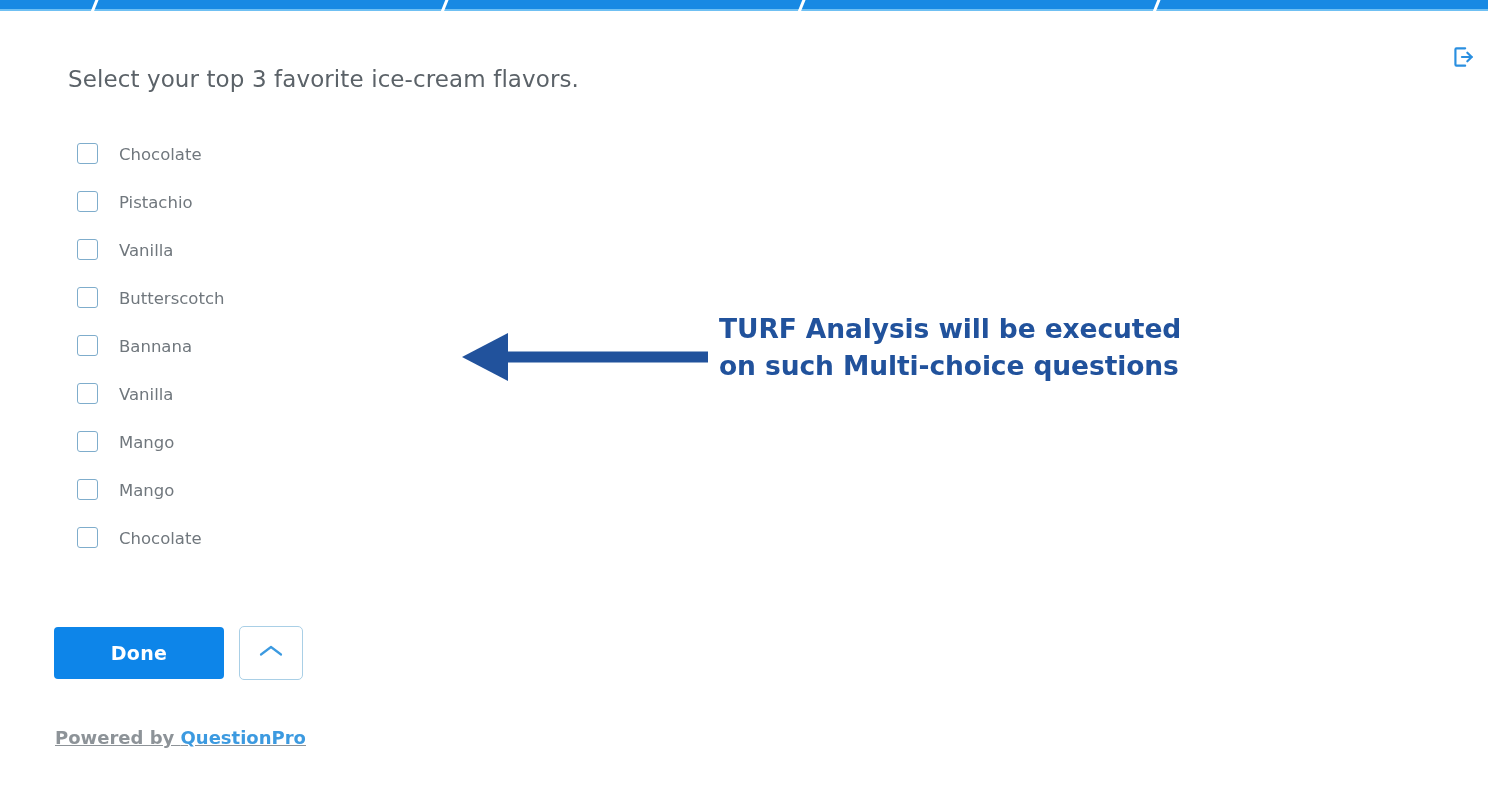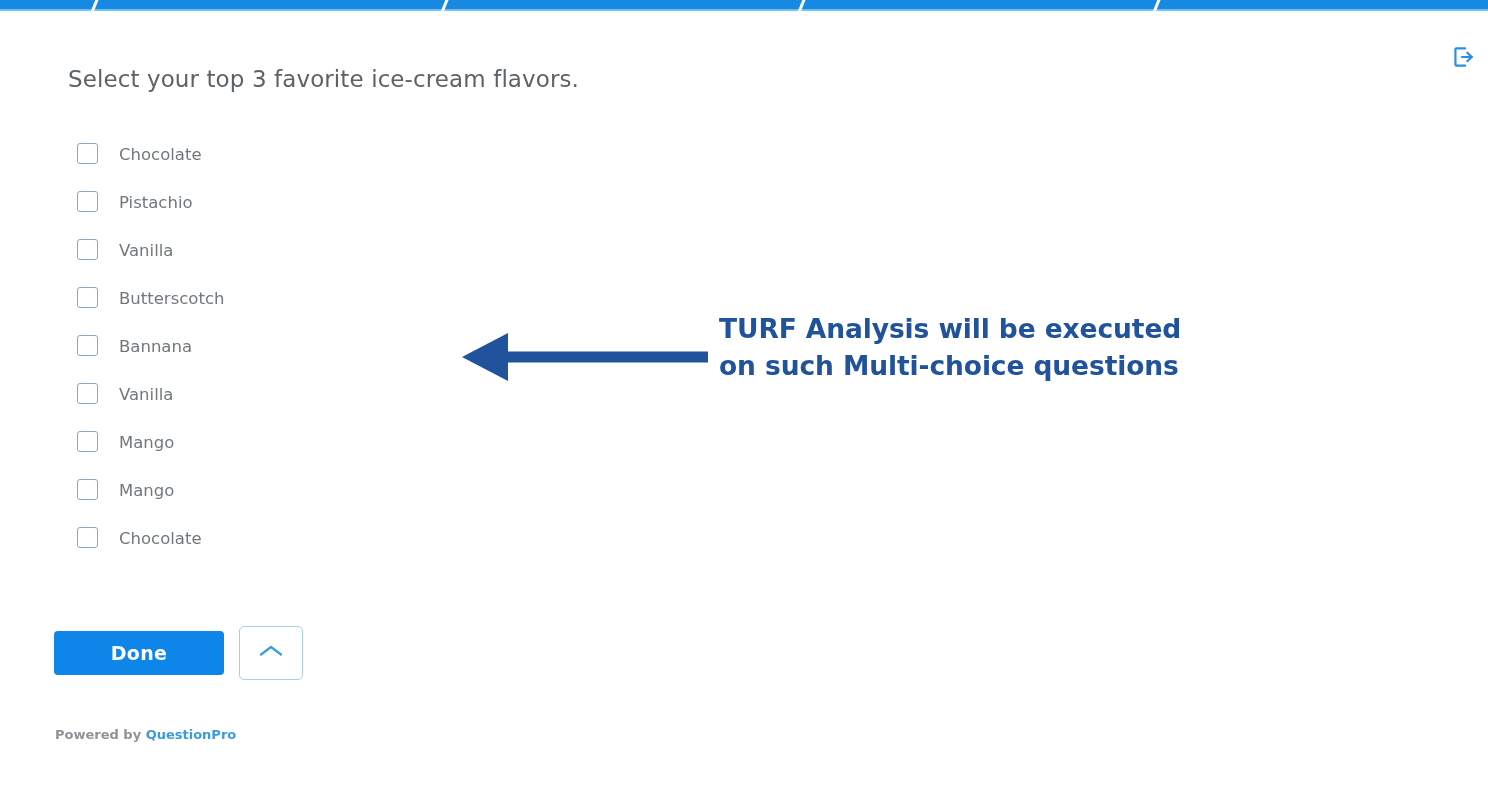--- a/index.html
+++ b/index.html
@@ -105,21 +105,21 @@
   
   #button-row {
     position: absolute;
     left: 54px;
     top: 615px;
     display: flex;
     align-items: center;
   }
   #done-button {
     width: 170px;
-    height: 44px;
+    height: 52px;
     background: #0d85e9;
     border: none;
     border-radius: 4px;
     color: #ffffff;
     font-size: 19px;
     font-weight: bold;
     font-family: "DejaVu Sans", "Liberation Sans", sans-serif;
     cursor: pointer;
     letter-spacing: 0.3px;
   }
@@ -134,23 +134,24 @@
     display: flex;
     align-items: center;
     justify-content: center;
   }
 
   
   #footer {
     position: absolute;
     left: 55px;
     top: 716px;
-    font-size: 13px;
+    font-size: 18px;
     color: #8d9398;
     font-weight: bold;
+    text-decoration: underline;
   }
   #footer .brand {
     color: #3c9ae0;
     font-weight: bold;
   }
 
   
   #annotation {
     position: absolute;
     left: 0;

